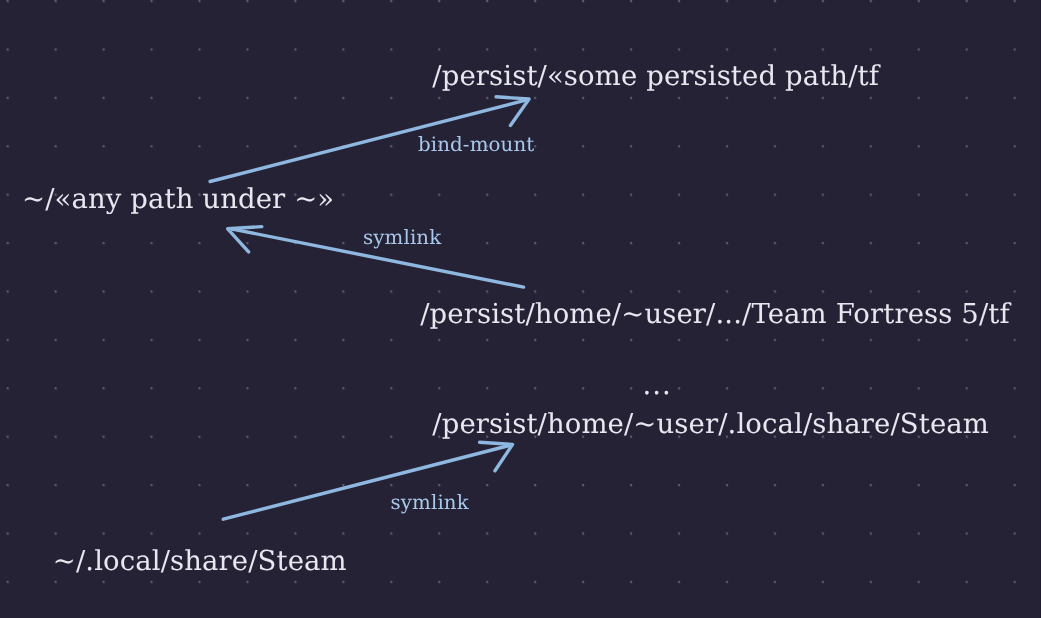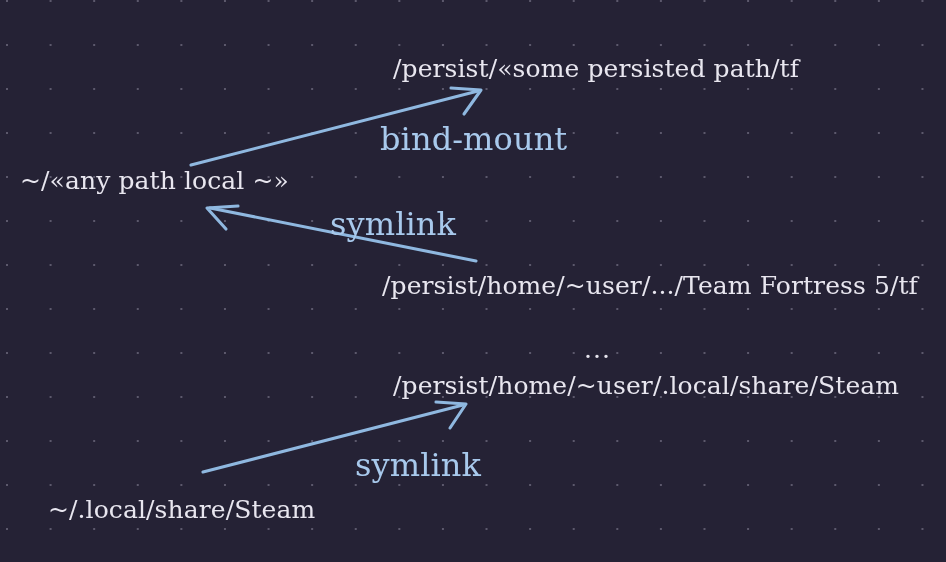--- a/index.html
+++ b/index.html
@@ -26,21 +26,21 @@
     white-space: nowrap;
     color: #e8e6ef;
     font-size: 25px;
     line-height: 1;
     letter-spacing: 0.1px;
   }
   .edge-label {
     position: absolute;
     white-space: nowrap;
     color: #a8c9ec;
-    font-size: 32px;
+    font-size: 18px;
     line-height: 1;
     letter-spacing: 0.1px;
   }
   .ellipsis-label {
     position: absolute;
     white-space: nowrap;
     color: #e8e6ef;
     font-size: 25px;
     line-height: 1;
     letter-spacing: 1px;
@@ -86,21 +86,21 @@
     </g>
 
     <g>
       <line class="edge-line" x1="203" y1="472" x2="463" y2="405"></line>
       <polyline class="edge-head" points="436,402 466,404 450,428"></polyline>
     </g>
   </svg>
 
   <div class="node-label" style="left:393px; top:56px;">/persist/«some persisted path/tf</div>
 
-  <div class="node-label" style="left:20px; top:168px;">~/«any path local ~»</div>
+  <div class="node-label" style="left:20px; top:168px;">~/«any path under ~»</div>
 
   <div class="node-label" style="left:382px; top:273px;">/persist/home/~user/.../Team Fortress 5/tf</div>
 
   <div class="ellipsis-label" style="left:584px; top:337px;">...</div>
 
   <div class="node-label" style="left:393px; top:373px;">/persist/home/~user/.local/share/Steam</div>
 
   <div class="node-label" style="left:48px; top:497px;">~/.local/share/Steam</div>
 
   <div class="edge-label" style="left:380px; top:123px;">bind-mount</div>

